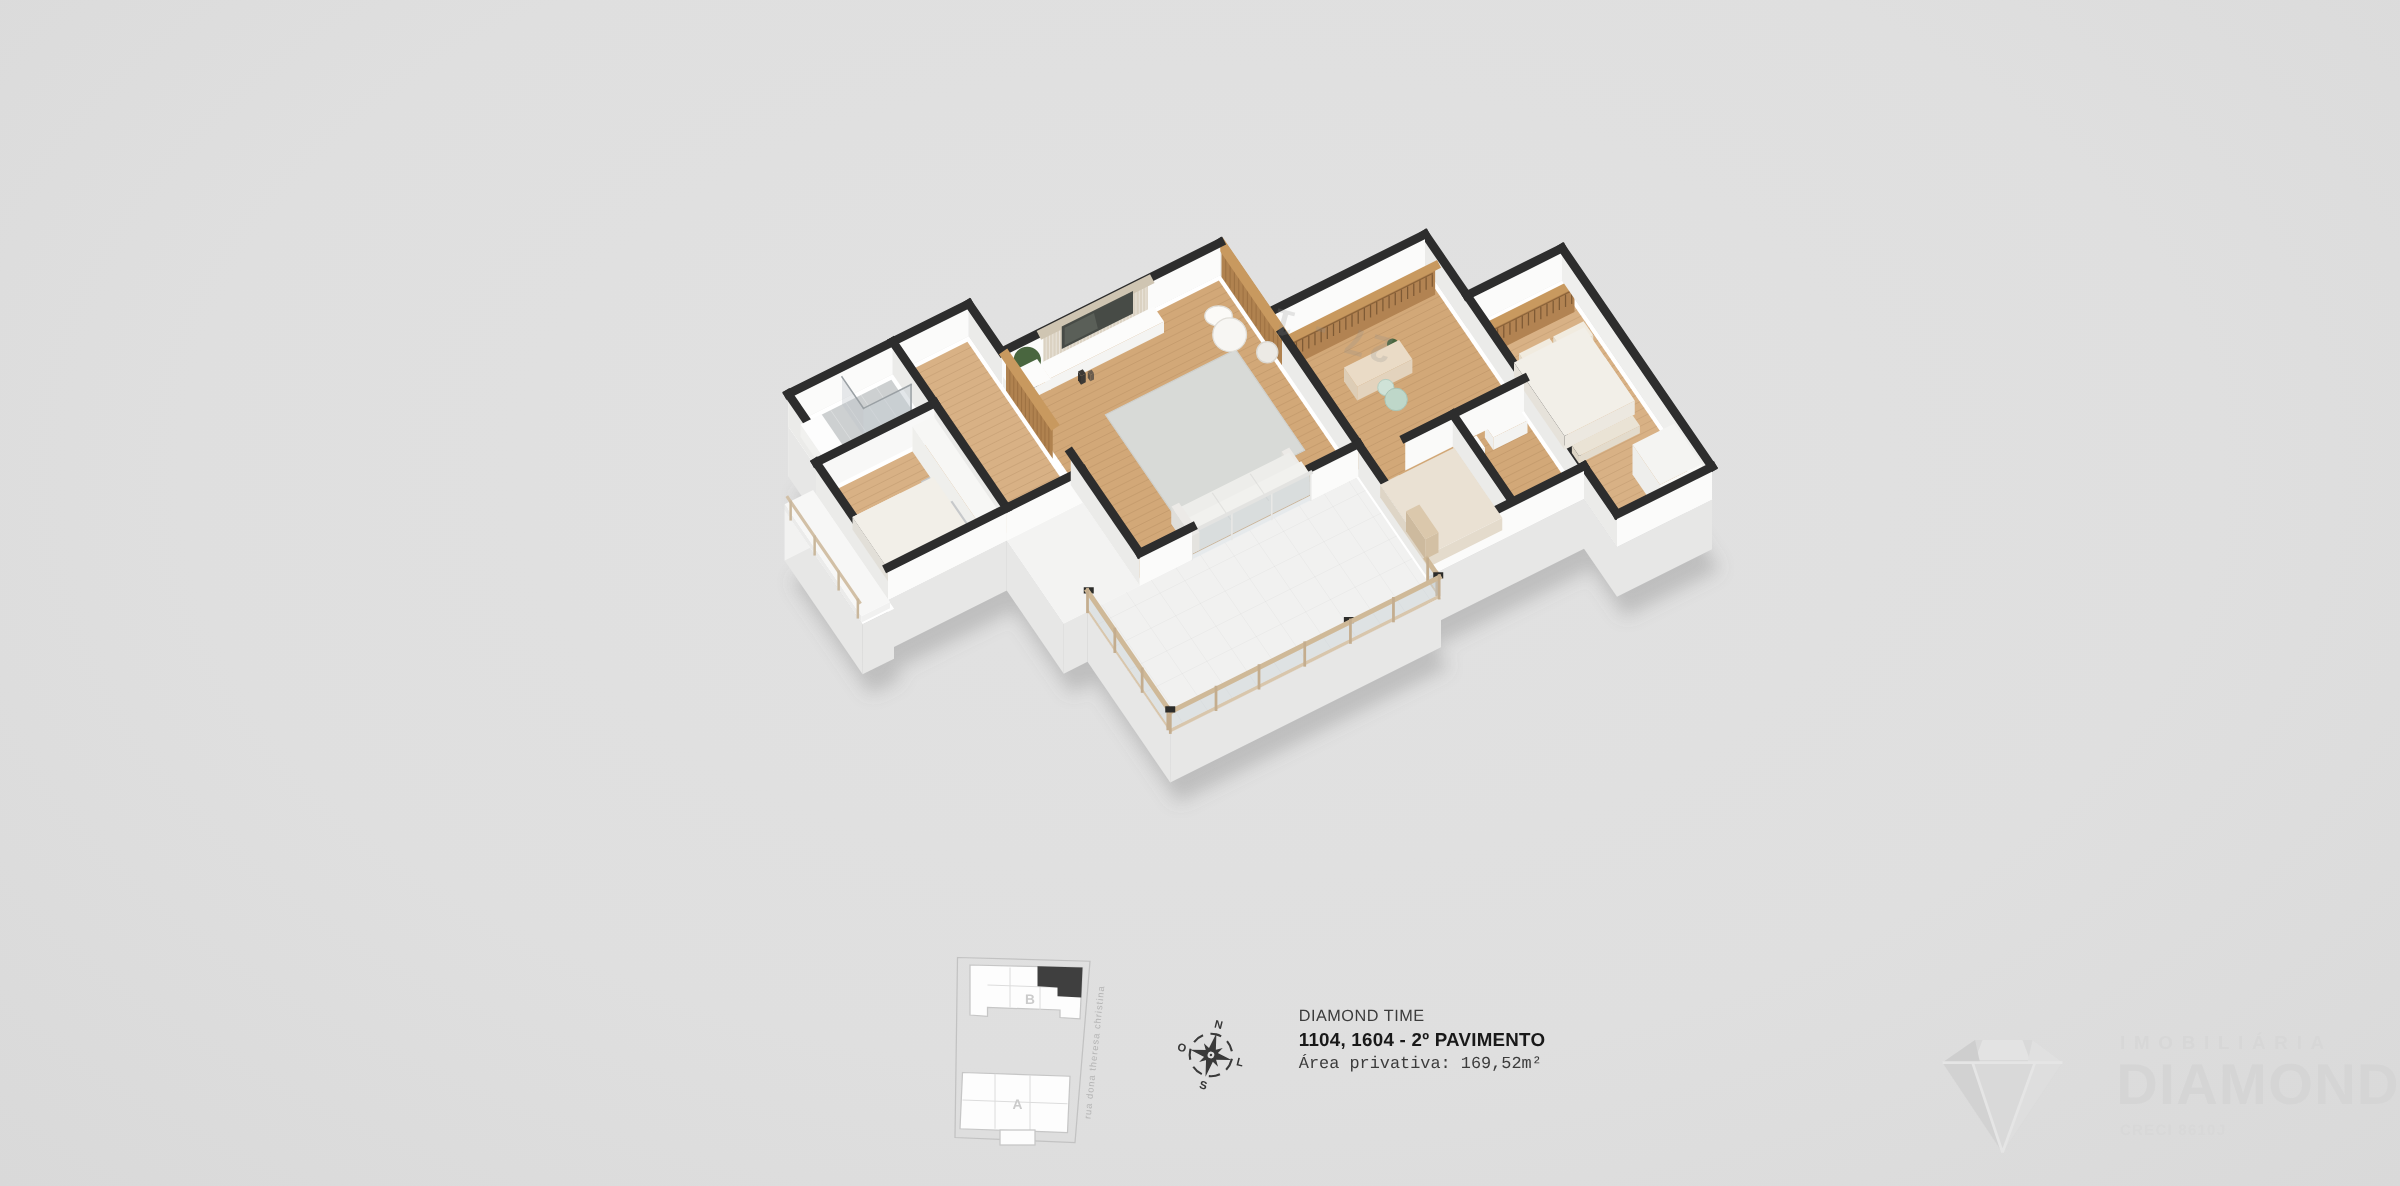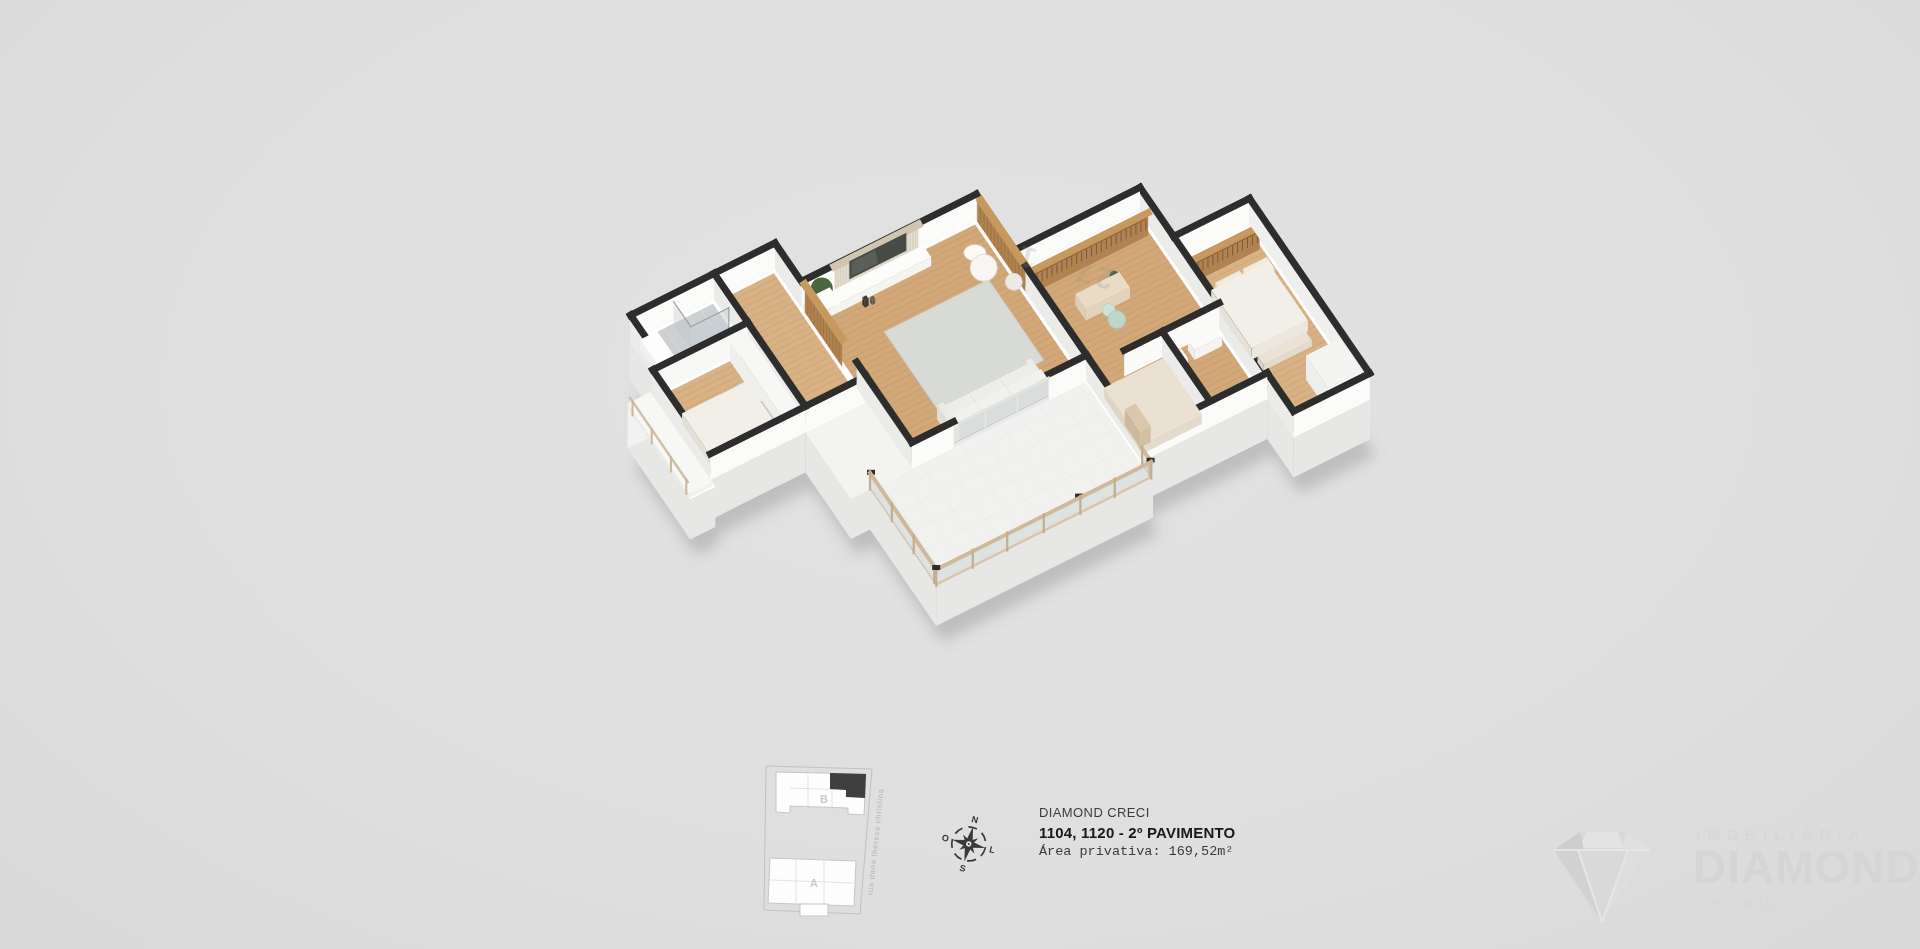--- a/index.html
+++ b/index.html
@@ -565,22 +565,22 @@
       <circle cx="31" cy="32" r="3.4" fill="#e0e0e0" stroke="#3a3a3a" stroke-width="1.4"></circle>
       <circle cx="31" cy="32" r="1" fill="#3a3a3a"></circle>
       <text x="31" y="10" text-anchor="middle" class="compass-letter">N</text>
       <text x="7" y="35" text-anchor="middle" class="compass-letter">O</text>
       <text x="31" y="60" text-anchor="middle" class="compass-letter">S</text>
       <text x="55" y="35" text-anchor="middle" class="compass-letter">L</text>
     </g>
   </svg>
 
   <div class="info">
-    <div class="l1">DIAMOND CRECI</div>
-    <div class="l2">1104, 1120 - 2º PAVIMENTO</div>
+    <div class="l1">DIAMOND TIME</div>
+    <div class="l2">1104, 1604 - 2º PAVIMENTO</div>
     <div class="l3">Área privativa: 169,52m²</div>
   </div>
 
   <div class="brand">
     <svg id="dlogo" width="135" height="102" viewBox="0 0 135 102">
       <polygon points="18,26 44,8 90,8 114,26 66,98" fill="#d9d9d9"></polygon>
       <polygon points="18,26 42,26 66,98" fill="#d2d2d2"></polygon>
       <polygon points="92,26 114,26 66,98" fill="#dedede"></polygon>
       <polygon points="50,8 82,8 88,24 44,24" fill="#e3e3e3"></polygon>
       <polygon points="18,26 44,8 48,26" fill="#cecece"></polygon>

